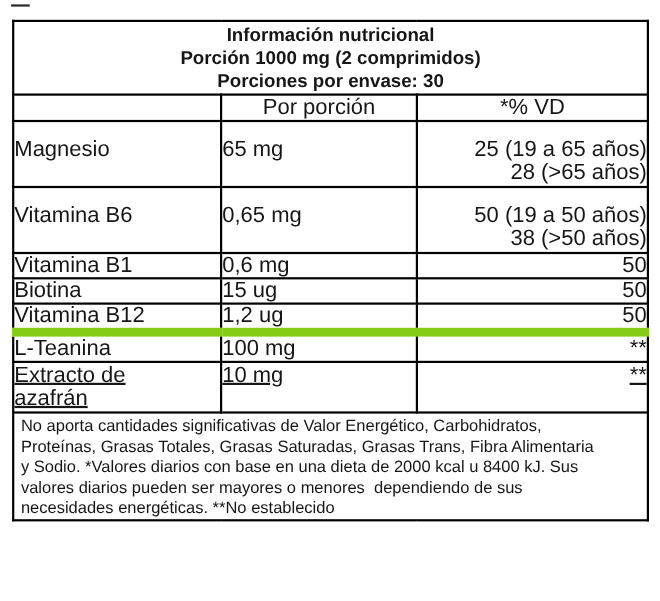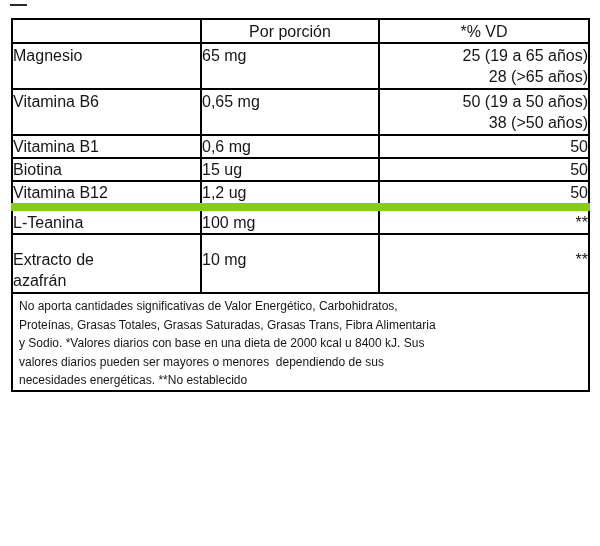--- a/index.html
+++ b/index.html
@@ -29,21 +29,21 @@
     left: 11px;
     top: 18px;
     width: 577px;
     border-collapse: collapse;
     table-layout: fixed;
     border: 2px solid #000;
   }
   table.nutri td {
     border: 2px solid #000;
     padding: 0;
-    font-size: 16px;
+    font-size: 20px;
     line-height: 21px;
     overflow: hidden;
   }
   
   tr.r-title td {
     height: 63px;
     text-align: center;
     vertical-align: middle;
     font-weight: bold;
     font-size: 17px;
@@ -51,52 +51,59 @@
     padding: 1px 0;
   }
   
   tr.r-colhead td {
     height: 22px;
     text-align: center;
     vertical-align: middle;
   }
   
   tr.r-std td   { height: 21px; }
-  tr.r-tall td  { height: 43px; vertical-align: top; padding-top: 1px; }
+  tr.r-tall td  { height: 43px; vertical-align: top; padding-top: 15px; }
   tr.r-lt td    { height: 22px; }
-  tr.r-ext td   { height: 43px; vertical-align: top; padding-top: 14px; }
+  tr.r-ext td   { height: 43px; vertical-align: top; padding-top: 1px; text-decoration: underline; }
   td.c-name  { text-align: left;  padding-left: 8px; }
   td.c-amt   { text-align: left; }
   td.c-dv    { text-align: right; }
   
   tr.thick-top td { border-top: 8px solid #84cc16; }
   
   tr.r-foot td {
     height: 93px;
     vertical-align: top;
     text-align: left;
     padding: 3px 6px 0 6px;
-    font-size: 12px;
+    font-size: 15px;
     line-height: 18.6px;
   }
   tr.r-foot td div { white-space: pre-wrap; }
 </style>
 </head>
 <body>
 
 <div class="stage">
   <div class="artifact-dash"></div>
 
   <table class="nutri">
     <colgroup>
       <col style="width:189px">
       <col style="width:178px">
       <col style="width:210px">
     </colgroup>
     <tbody>
+      <tr class="r-title">
+        <td colspan="3">
+          <div>Información nutricional</div>
+          <div>Porción 1000 mg (2 comprimidos)</div>
+          <div>Porciones por envase: 30</div>
+        </td>
+      </tr>
 
       <tr class="r-colhead">
         <td class="c-name"></td>
         <td class="c-amt">Por porción</td>
         <td class="c-dv">*% VD</td>
       </tr>
 
       <tr class="r-tall">
         <td class="c-name">Magnesio</td>
         <td class="c-amt">65 mg</td>

